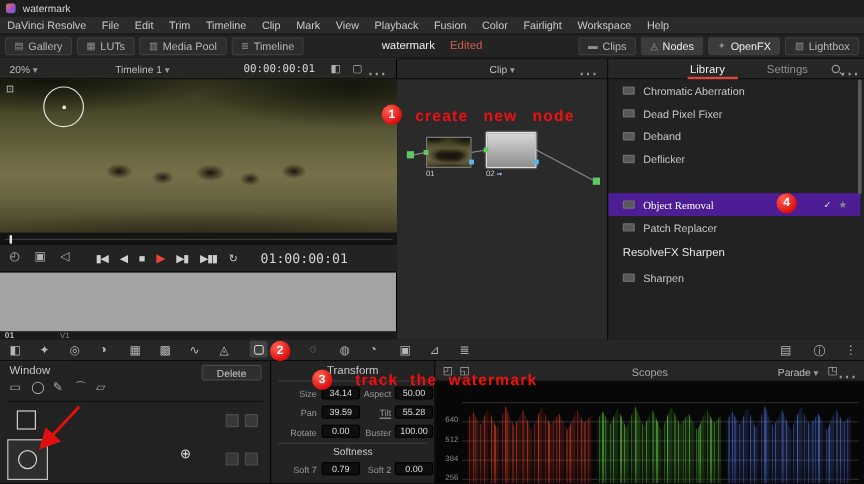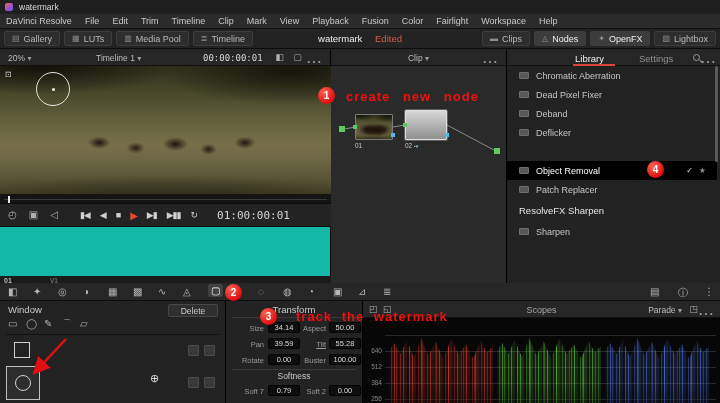--- a/index.html
+++ b/index.html
@@ -20,21 +20,21 @@
   #toolbar { left:0; top:29px; width:720px; height:20px; background:#232323; border-bottom:1px solid #0c0c0c; display:flex; align-items:center; }
   .tbtn { display:inline-flex; align-items:center; gap:4px; height:15px; padding:0 7px; margin-left:4px; background:#2d2d2d; border:1px solid #3d3d3d; border-radius:2px; font-size:9px; color:#b8b8b8; }
   .tbtn.active { background:#3c3c3c; color:#f0f0f0; }
   .tbtn .ti { font-size:8px; color:#8f8f8f; }
   #toolbar-center { position:absolute; left:0; right:0; top:33px; text-align:center; font-size:9.5px; pointer-events:none; }
   #toolbar-center .proj { color:#ececec; }
   #toolbar-center .status { color:#d0604c; margin-left:10px; }
   #toolbar-right { margin-left:auto; display:flex; margin-right:4px; }
 
   
-  #viewer { left:0; top:49px; width:331px; height:234px; background:#14b8a6; border-right:1px solid #000; }
+  #viewer { left:0; top:49px; width:331px; height:234px; background:#a3a3a3; border-right:1px solid #000; }
   #viewer-header { left:0; top:0; width:100%; height:17px; background:#262626; border-bottom:1px solid #101010; }
   .hdr-txt { font-size:8.5px; color:#bdbdbd; }
   #video { left:0; top:17px; width:331px; height:128px; background:#000; overflow:hidden; }
   .scene { background:
     radial-gradient(ellipse 16px 9px at 30% 60%, rgba(25,16,9,.95), rgba(25,16,9,0) 70%),
     radial-gradient(ellipse 13px 8px at 41% 64%, rgba(32,20,12,.9), rgba(32,20,12,0) 70%),
     radial-gradient(ellipse 18px 10px at 53% 61%, rgba(24,15,8,.95), rgba(24,15,8,0) 70%),
     radial-gradient(ellipse 12px 8px at 63% 65%, rgba(30,19,11,.9), rgba(30,19,11,0) 70%),
     radial-gradient(ellipse 15px 9px at 74% 60%, rgba(22,14,8,.9), rgba(22,14,8,0) 70%),
     radial-gradient(ellipse 60% 32% at 12% 0%, rgba(16,16,9,.95), rgba(16,16,9,0) 70%),
@@ -69,21 +69,21 @@
   .node-label { position:absolute; font-size:6.5px; color:#c8c8c8; }
 
   
   #library { left:507px; top:49px; width:213px; height:234px; background:#222222; }
   #library-tabs { left:0; top:0; width:100%; height:17px; background:#262626; border-bottom:1px solid #101010; }
   .tab { position:absolute; top:4px; font-size:9.5px; }
   .tab.on { color:#f0f0f0; }
   .tab.off { color:#8f8f8f; }
   #tab-underline { left:66px; top:15px; width:42px; height:2px; background:#d9473c; }
   .lib-row { position:absolute; left:0; width:210px; height:19px; display:flex; align-items:center; gap:7px; padding-left:12px; font-size:9px; color:#c6c6c6; }
-  .lib-row.sel { background:#000000; color:#fff; }
+  .lib-row.sel { background:#4c1d95; color:#fff;font-family:Liberation Serif, serif; }
   .fx-ico { width:10px; height:7px; background:#585858; border:1px solid #6d6d6d; border-radius:1px; flex:none; }
   #lib-section { position:absolute; left:0; width:210px; font-size:9.5px; color:#e6e6e6; padding-left:12px; }
   #lib-scroll { left:208px; top:17px; width:3px; height:96px; background:#5a5a5a; border-radius:2px; }
   .row-check { position:absolute; right:24px; font-size:8px; color:#ddd; }
   .row-star { position:absolute; right:11px; font-size:8px; color:#8a8a8a; }
   #search-icon { position:absolute; right:20px; top:5px; width:7px; height:7px; border:1.4px solid #9a9a9a; border-radius:50%; }
   #search-icon::after { content:""; position:absolute; left:5px; top:6px; width:4px; height:1.4px; background:#9a9a9a; transform:rotate(45deg); }
 
   
   #palette { left:0; top:283px; width:720px; height:18px; background:#262626; border-bottom:1px solid #0d0d0d; }

